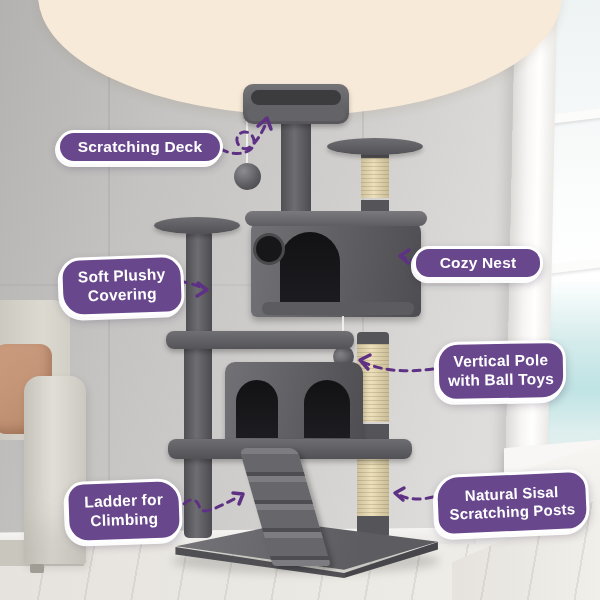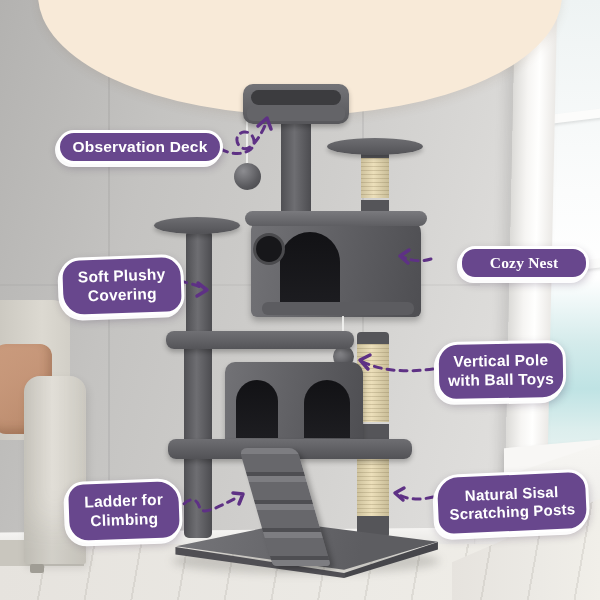--- a/index.html
+++ b/index.html
@@ -165,21 +165,21 @@
       <path stroke-width="3.5" d="M198,283 L207,290 L197,296"></path>
       <path stroke-width="3" stroke-dasharray="7 6" d="M433,369 C409,372 384,372 363,362"></path>
       <path stroke-width="3.5" d="M370,355 L360,360 L368,369"></path>
       <path stroke-width="3" stroke-dasharray="7 6" d="M175,513 C182,508 185,499 193,500 C201,501 197,511 205,511 C214,510 226,503 238,497"></path>
       <path stroke-width="3.5" d="M233,493 L243,494 L239,504"></path>
       <path stroke-width="3" stroke-dasharray="7 6" d="M433,497 C421,500 409,500 399,495"></path>
       <path stroke-width="3.5" d="M404,488 L395,493 L403,500"></path>
     </g>
   </svg>
 
-  <div class="abs pill z7" style="left:57px;top:130px;width:160px;height:28px;border-radius:17px;">Observation Deck</div>
-  <div class="abs pill z7" style="left:459px;top:246px;width:124px;height:28px;border-radius:16px;font-family:Liberation Serif, serif;">Cozy Nest</div>
+  <div class="abs pill z7" style="left:57px;top:130px;width:160px;height:28px;border-radius:17px;">Scratching Deck</div>
+  <div class="abs pill z7" style="left:413px;top:246px;width:124px;height:28px;border-radius:16px;">Cozy Nest</div>
   <div class="abs pill z7" style="left:60px;top:256px;width:118px;height:54px;border-radius:20px 22px 18px 24px;transform:rotate(-2deg);">Soft Plushy Covering</div>
   <div class="abs pill z7" style="left:436px;top:341px;width:124px;height:54px;border-radius:22px 18px 24px 20px;transform:rotate(-1deg);">Vertical Pole with Ball Toys</div>
   <div class="abs pill z7" style="left:66px;top:480px;width:110px;height:56px;border-radius:18px 24px 20px 22px;transform:rotate(-2deg);">Ladder for Climbing</div>
   <div class="abs pill z7" style="left:435px;top:472px;width:148px;height:56px;border-radius:24px 20px 22px 18px;transform:rotate(-2.5deg);font-size:15px;">Natural Sisal Scratching Posts</div>
 
 
 </div>
 
 </body></html>

